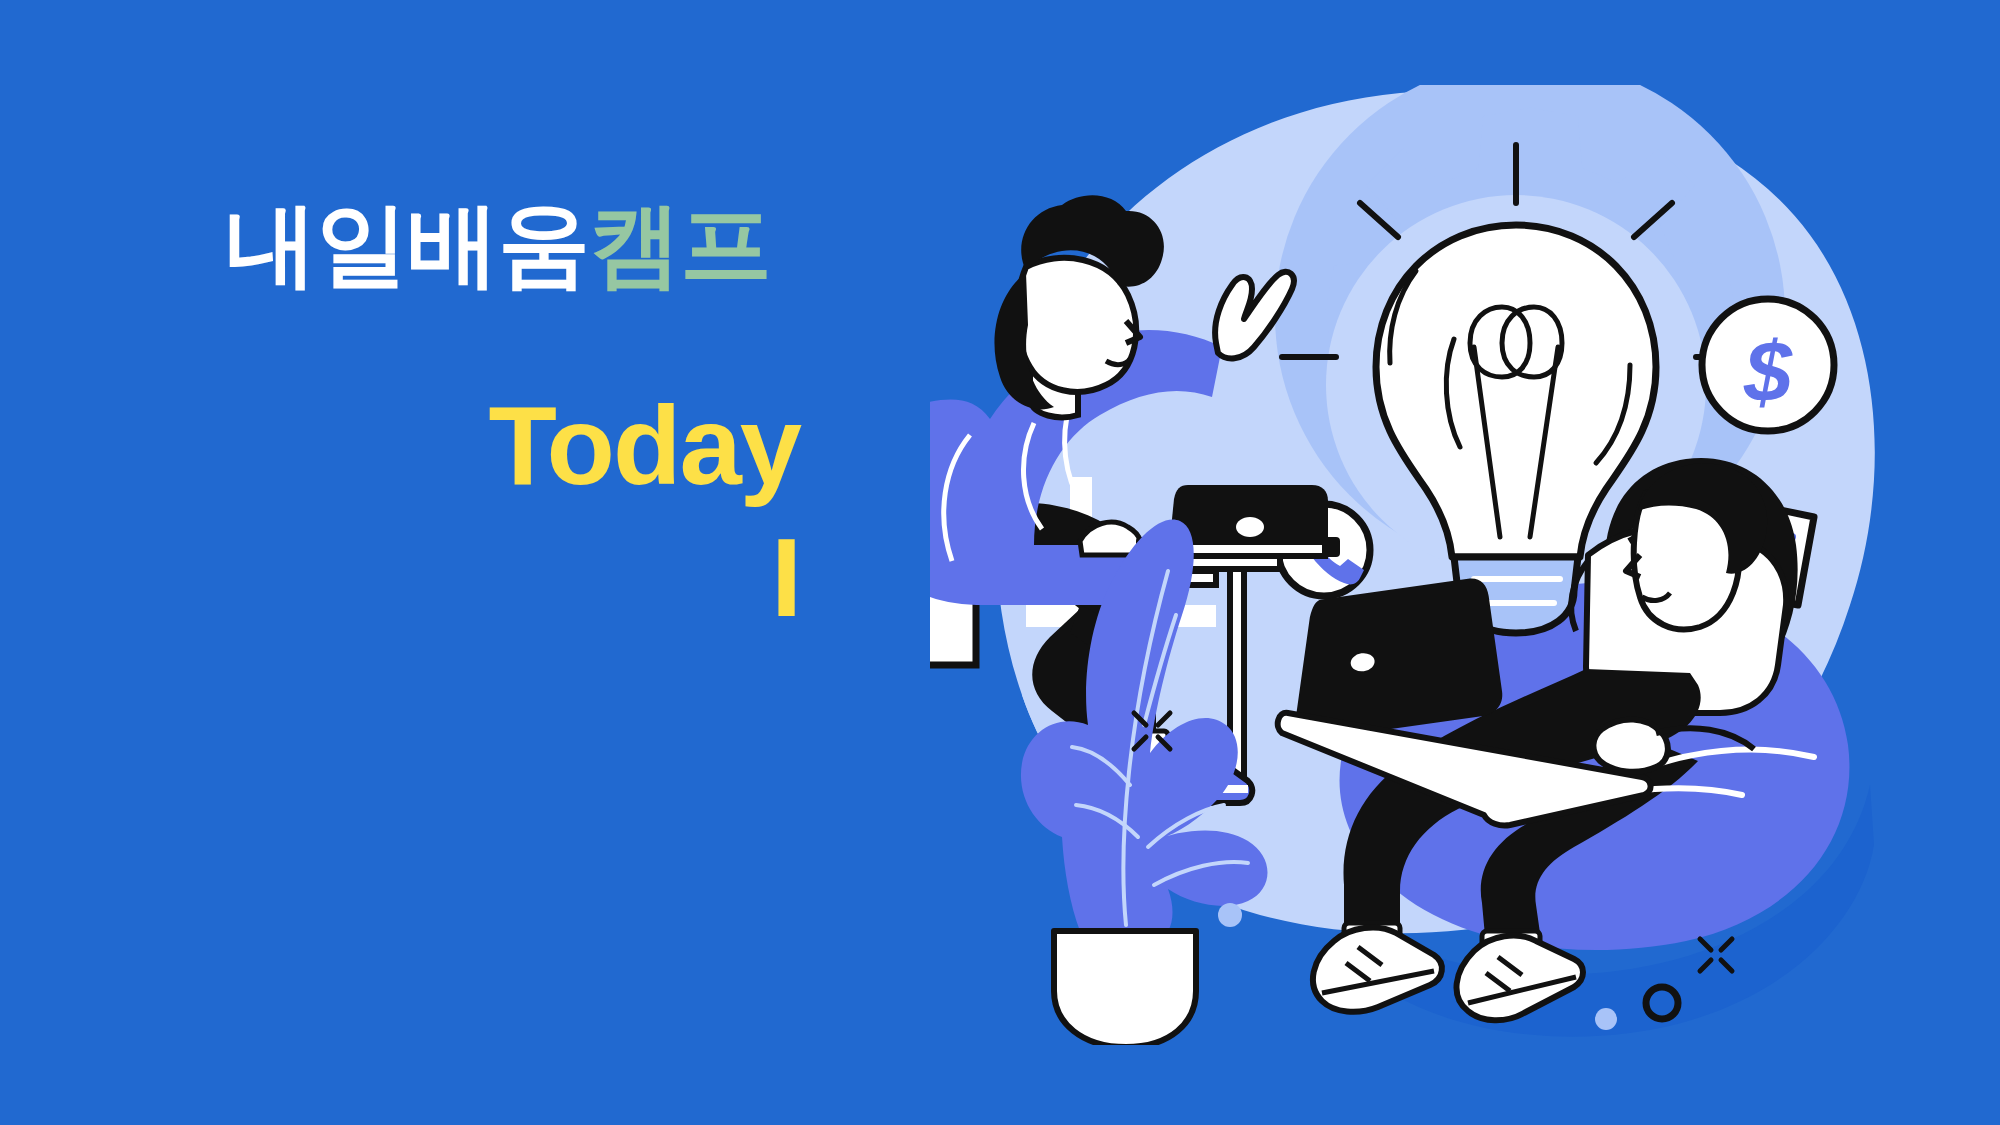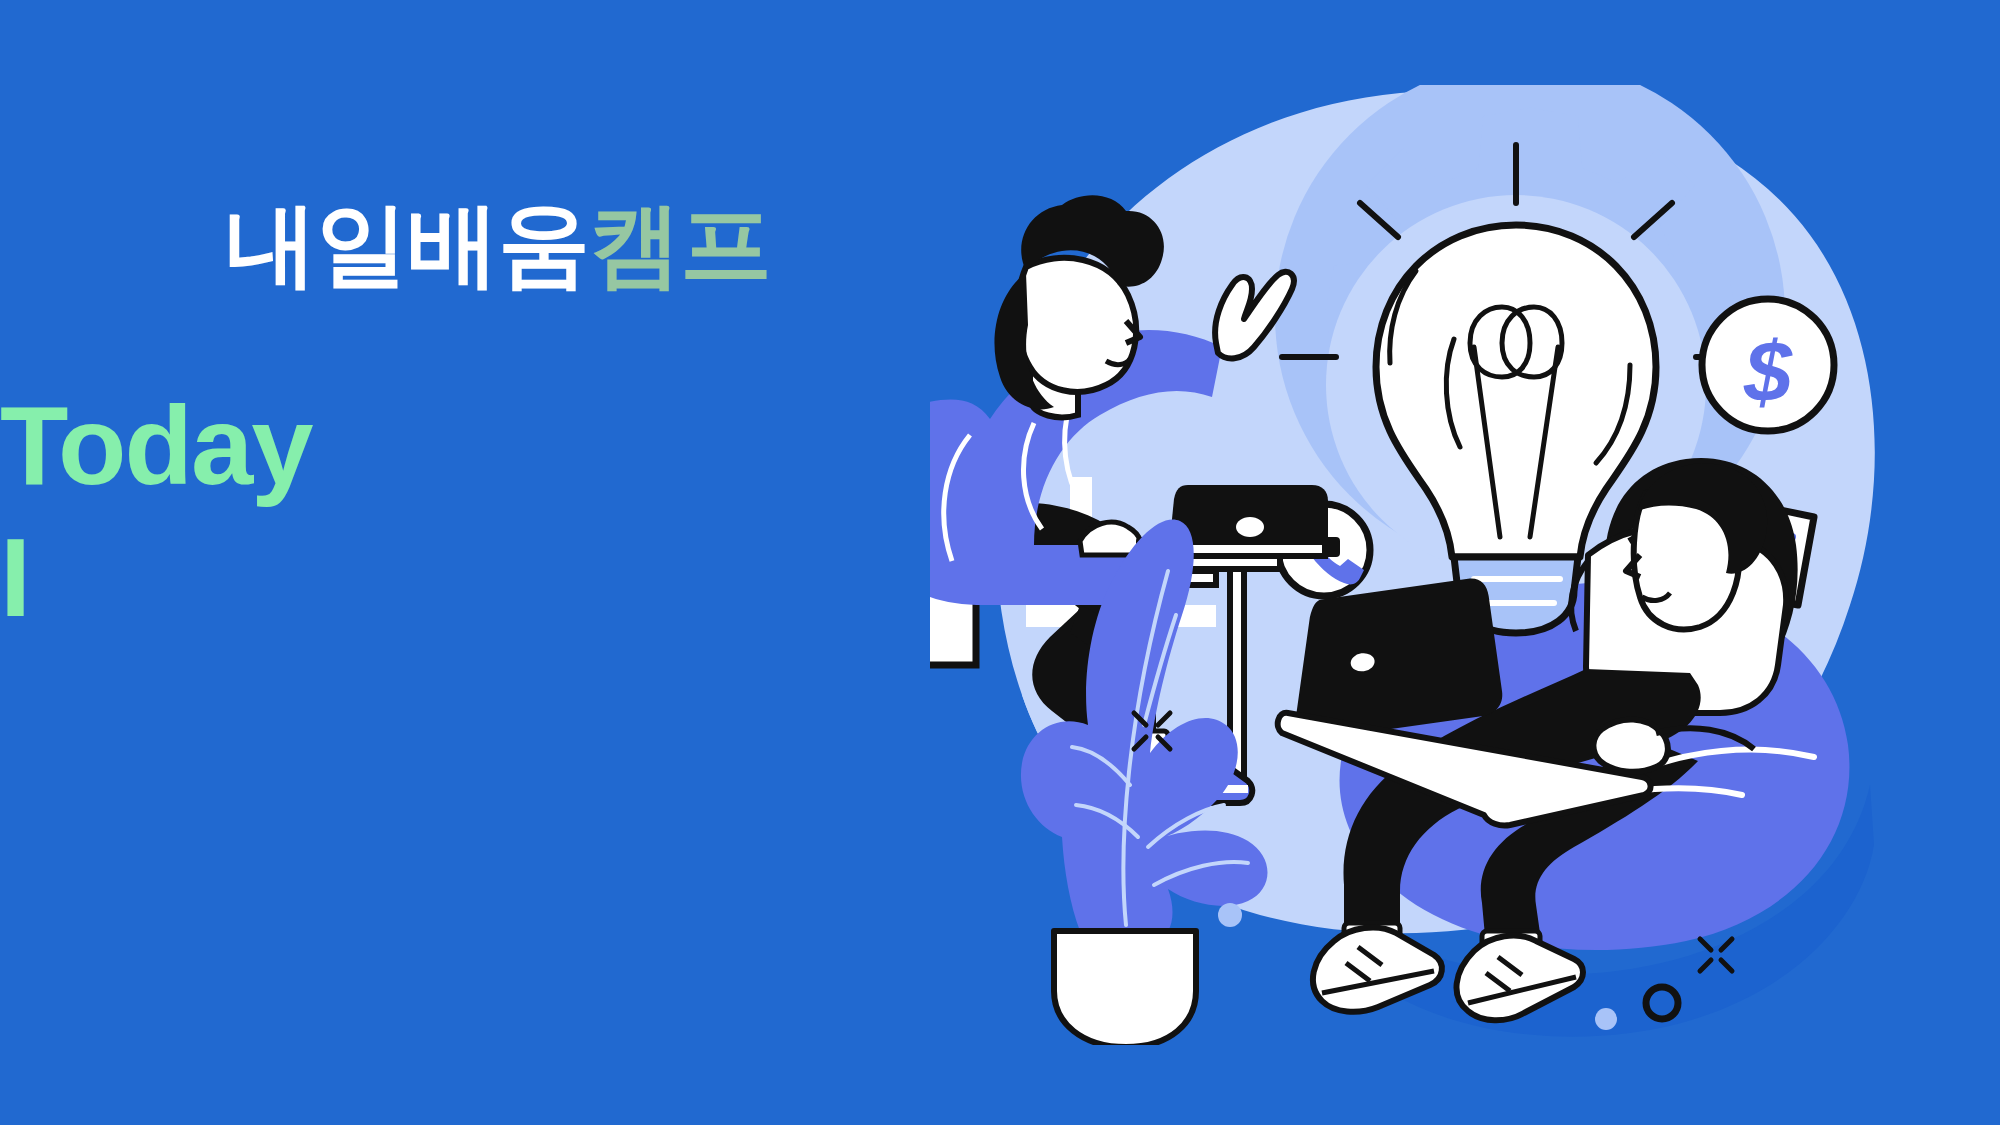--- a/index.html
+++ b/index.html
@@ -36,22 +36,22 @@
     white-space: nowrap;
   }
   #brand-logo .part-a { color: #ffffff; }
   #brand-logo .part-b { color: #96c7a2; }
 
   #headline {
     position: absolute;
     left: 0;
     top: 380px;
     width: 800px;
-    text-align: left;
-    color: #86efac;
+    text-align: right;
+    color: #fde047;
     font-size: 112px;
     font-weight: 700;
     line-height: 1.18;
     letter-spacing: -2px;
   }
   #headline .ln { display: block; }
 
   
   #illustration {
     position: absolute;

